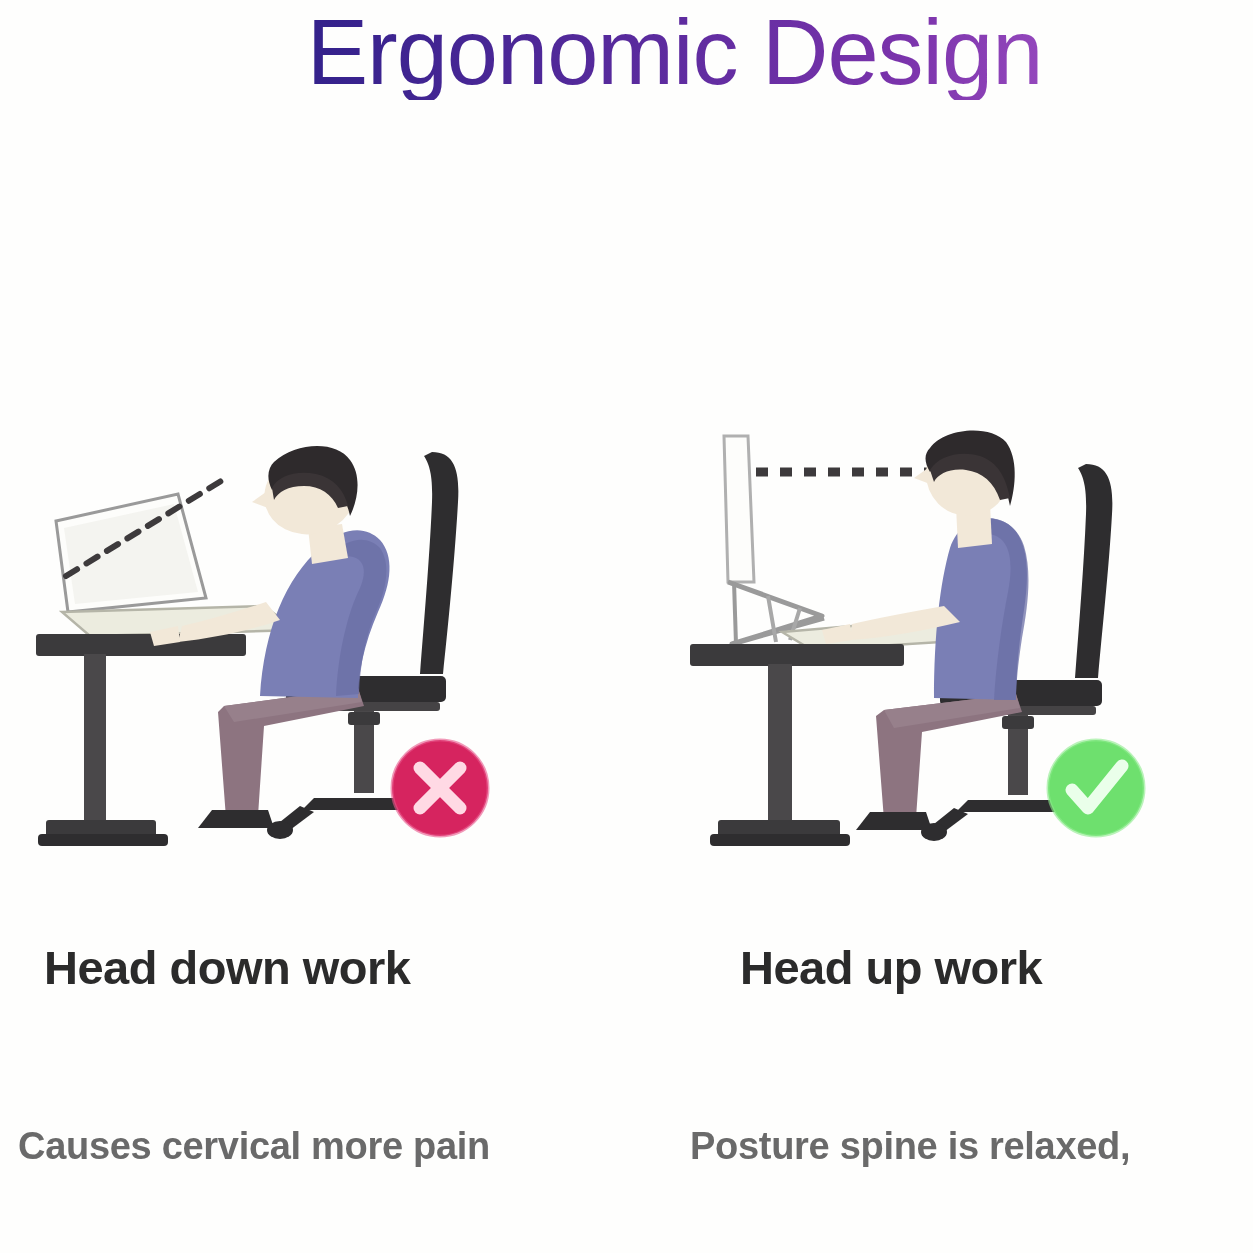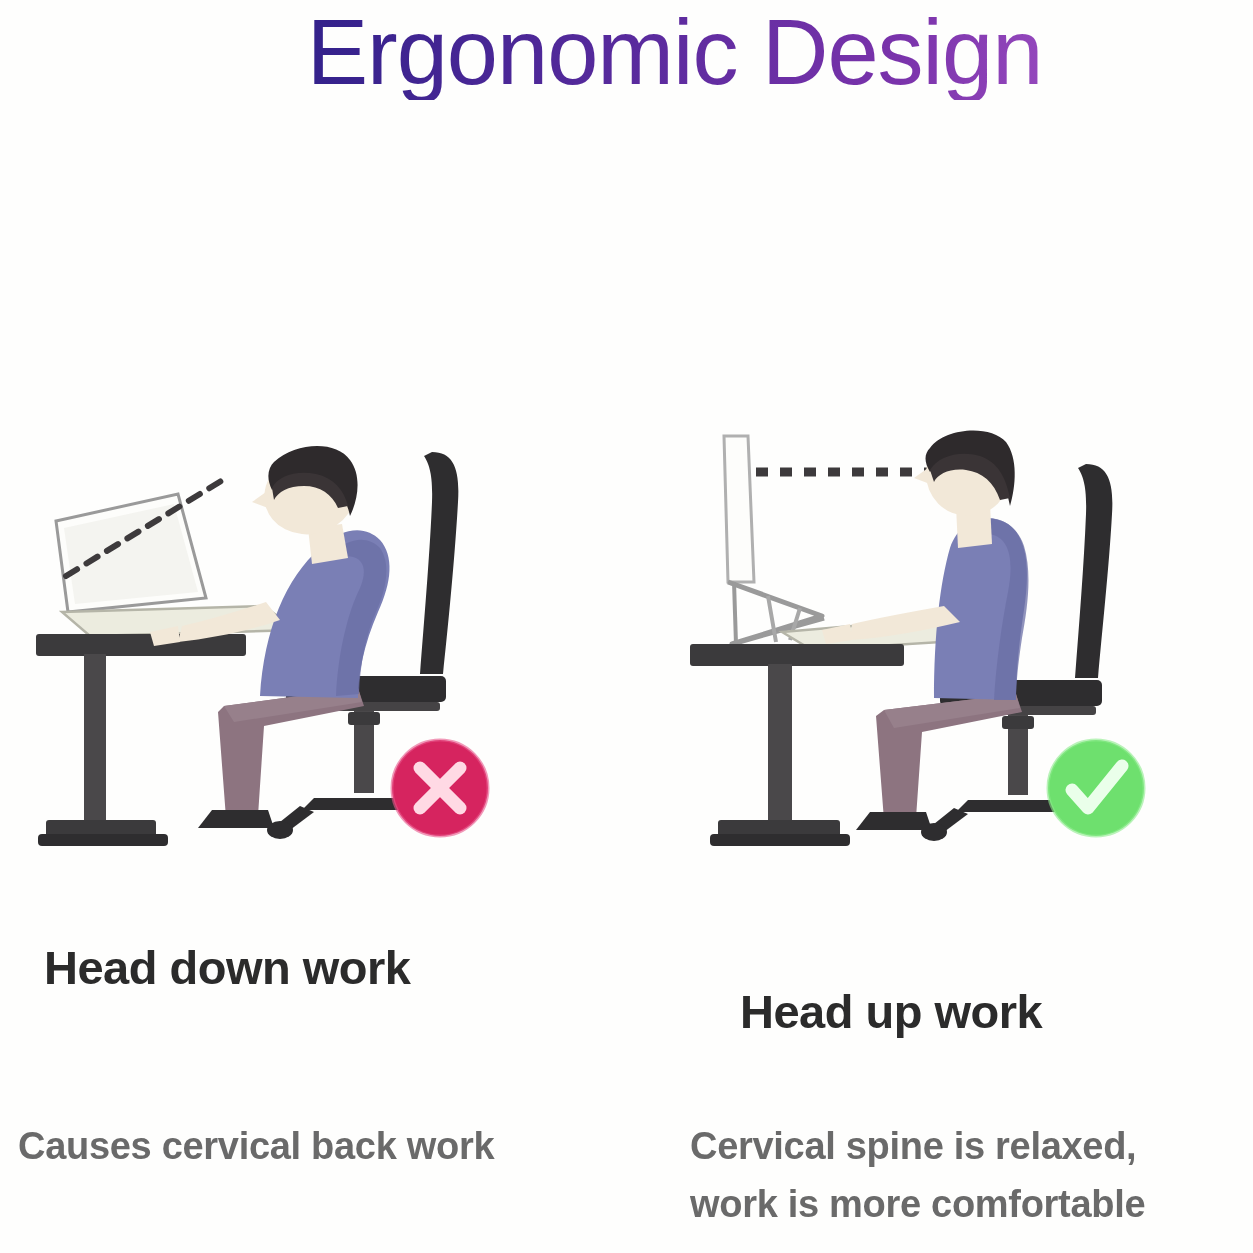--- a/index.html
+++ b/index.html
@@ -70,21 +70,21 @@
     position: absolute;
     top: 0;
     font-size: 47px;
     font-weight: bold;
     color: #2b2b2b;
     letter-spacing: -0.5px;
     white-space: nowrap;
     font-family: "Liberation Sans", sans-serif;
   }
   .caption-left  { left: 44px; }
-  .caption-right { left: 740px; margin-top: 44px; }
+  .caption-right { left: 740px; }
 
   
   .desc-row {
     position: absolute;
     top: 1118px;
     left: 0;
     width: 1253px;
   }
   .desc {
     position: absolute;
@@ -253,19 +253,18 @@
   </div>
 </div>
 
 <div class="caption-row">
   <div class="caption caption-left">Head down work</div>
   <div class="caption caption-right">Head up work</div>
 </div>
 
 <div class="desc-row">
   <div class="desc desc-left">
-    <span class="desc-line">Causes cervical back work</span>
+    <span class="desc-line">Causes cervical more pain</span>
   </div>
   <div class="desc desc-right">
-    <span class="desc-line">Cervical spine is relaxed,</span>
-    <span class="desc-line">work is more comfortable</span>
+    <span class="desc-line">Posture spine is relaxed,</span>
   </div>
 </div>
 
 </body></html>

